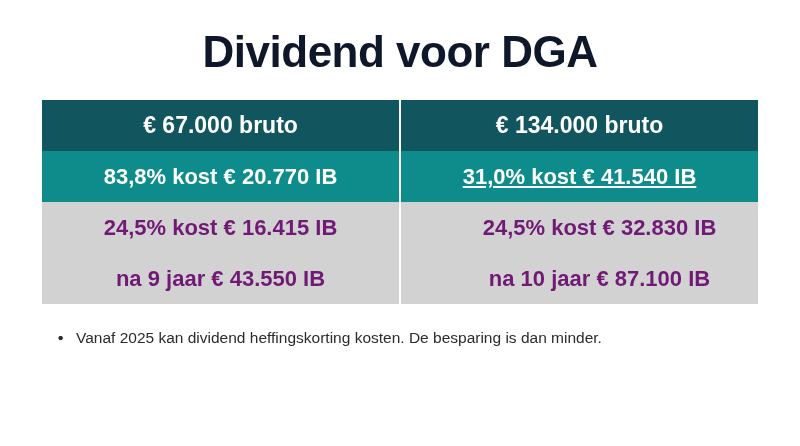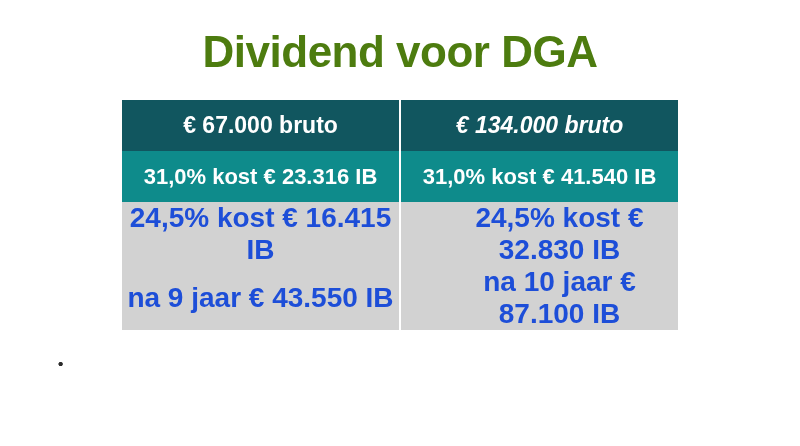--- a/index.html
+++ b/index.html
@@ -16,63 +16,63 @@
   .slide {
     position: relative;
     width: 800px;
     height: 446px;
     box-sizing: border-box;
     padding: 0;
     background: #ffffff;
   }
   .title {
     text-align: center;
-    color: #4d7c0f;
+    color: #0f172a;
     font-size: 44px;
     font-weight: bold;
     letter-spacing: -0.5px;
     margin: 28px 0 0 0;
     line-height: 1.1;
   }
   .table {
-    width: 556px;
+    width: 716px;
     margin: 24px auto 16px auto;
     border-collapse: collapse;
     table-layout: fixed;
   }
   .table td {
     text-align: center;
     vertical-align: middle;
     font-weight: bold;
     padding: 0;
     height: 51px;
   }
   .row-head td {
     background: #11565f;
     color: #ffffff;
     font-size: 23px;
     border-right: 2px solid #ffffff;
   }
   .row-head td:last-child {
     border-right: none;
-    font-style: italic;
   }
   .row-teal td {
     background: #0e8b8b;
     color: #ffffff;
     font-size: 22px;
     border-right: 2px solid #ffffff;
   }
   .row-teal td:last-child {
     border-right: none;
+    text-decoration: underline;
   }
   .row-grey td {
     background: #d2d2d2;
-    color: #1d4ed8;
-    font-size: 28px;
+    color: #701a75;
+    font-size: 22px;
     border-right: 2px solid #ffffff;
   }
   .row-grey td:last-child {
     border-right: none;
     padding-left: 40px;
   }
   .bullets {
     width: 700px;
     margin: 22px auto 0 auto;
     padding: 0;
@@ -101,36 +101,37 @@
 
   <h1 class="title">Dividend voor DGA</h1>
 
   <table class="table">
     <tbody>
       <tr class="row-head">
         <td>€ 67.000 bruto</td>
         <td>€ 134.000 bruto</td>
       </tr>
       <tr class="row-teal">
-        <td>31,0% kost € 23.316 IB</td>
+        <td>83,8% kost € 20.770 IB</td>
         <td>31,0% kost € 41.540 IB</td>
       </tr>
       <tr class="row-grey">
         <td>24,5% kost € 16.415 IB</td>
         <td>24,5% kost € 32.830 IB</td>
       </tr>
       <tr class="row-grey">
         <td>na 9 jaar € 43.550 IB</td>
         <td>na 10 jaar € 87.100 IB</td>
       </tr>
     </tbody>
   </table>
 
   <ul class="bullets">
     <li>
       <span class="dot">•</span>
     </li>
     <li>
       <span class="dot">•</span>
+      <span>Vanaf 2025 kan dividend heffingskorting kosten. De besparing is dan minder.</span>
     </li>
   </ul>
 
 </div>
 
 </body></html>

